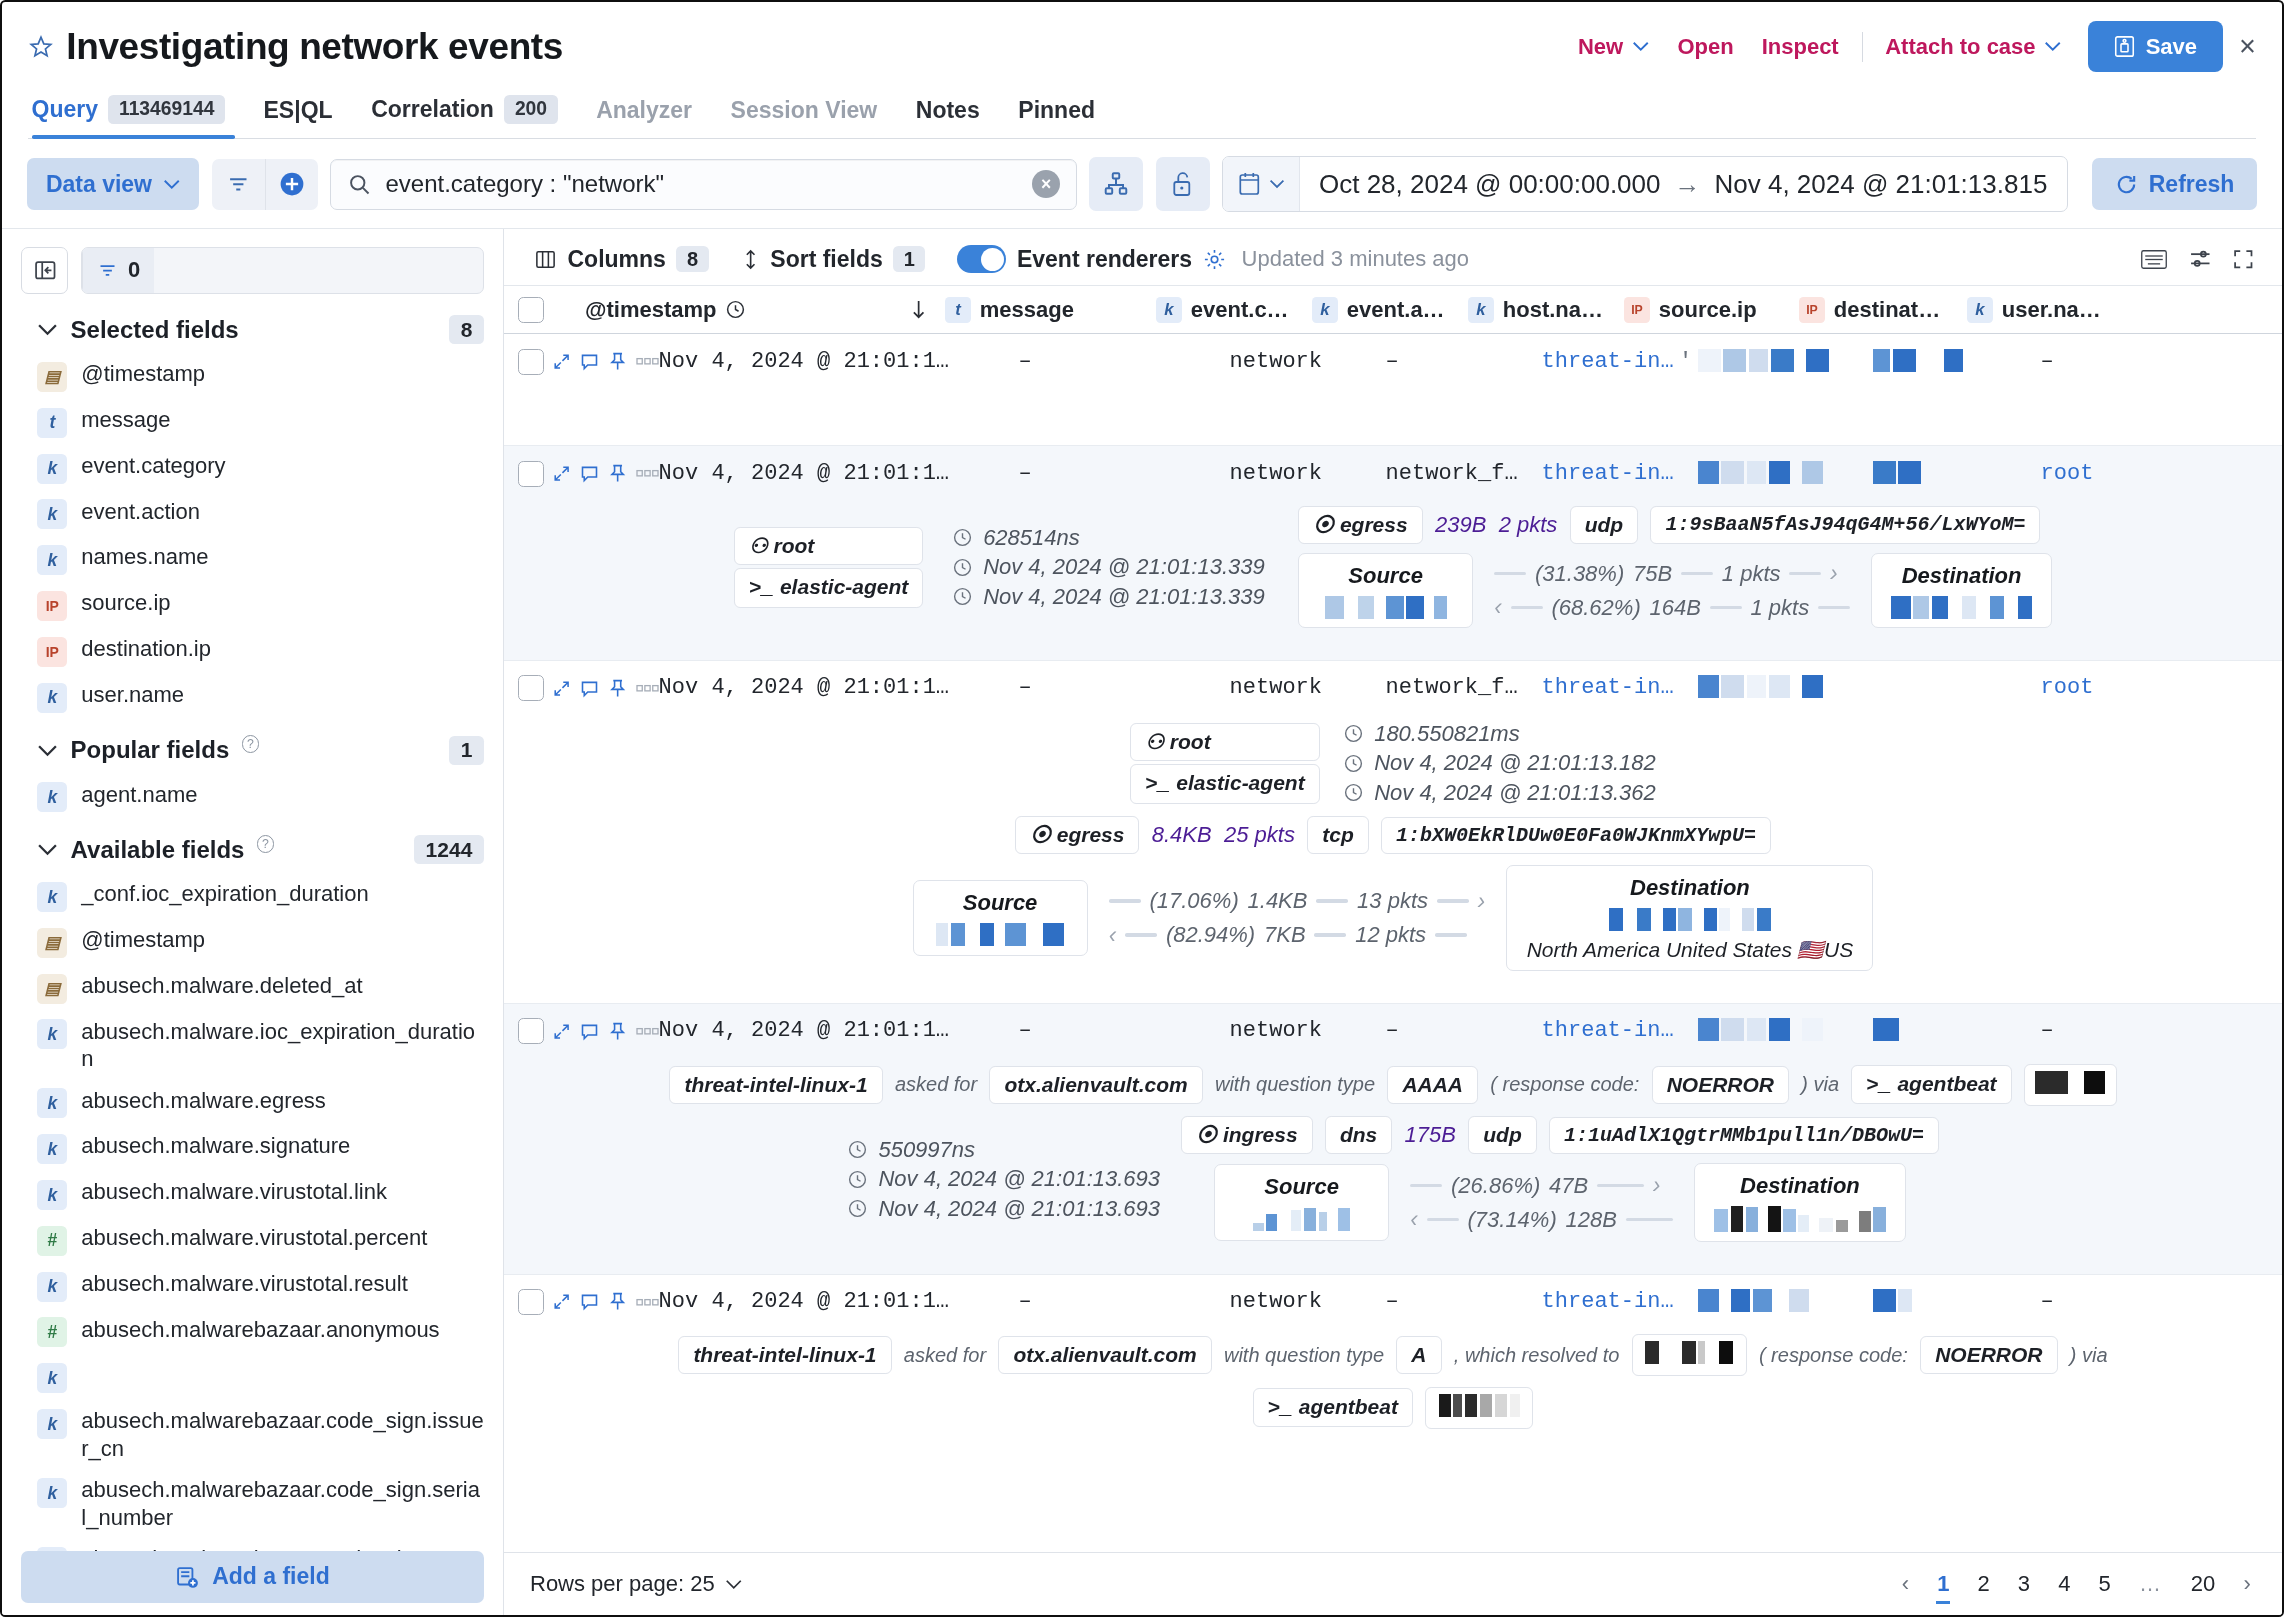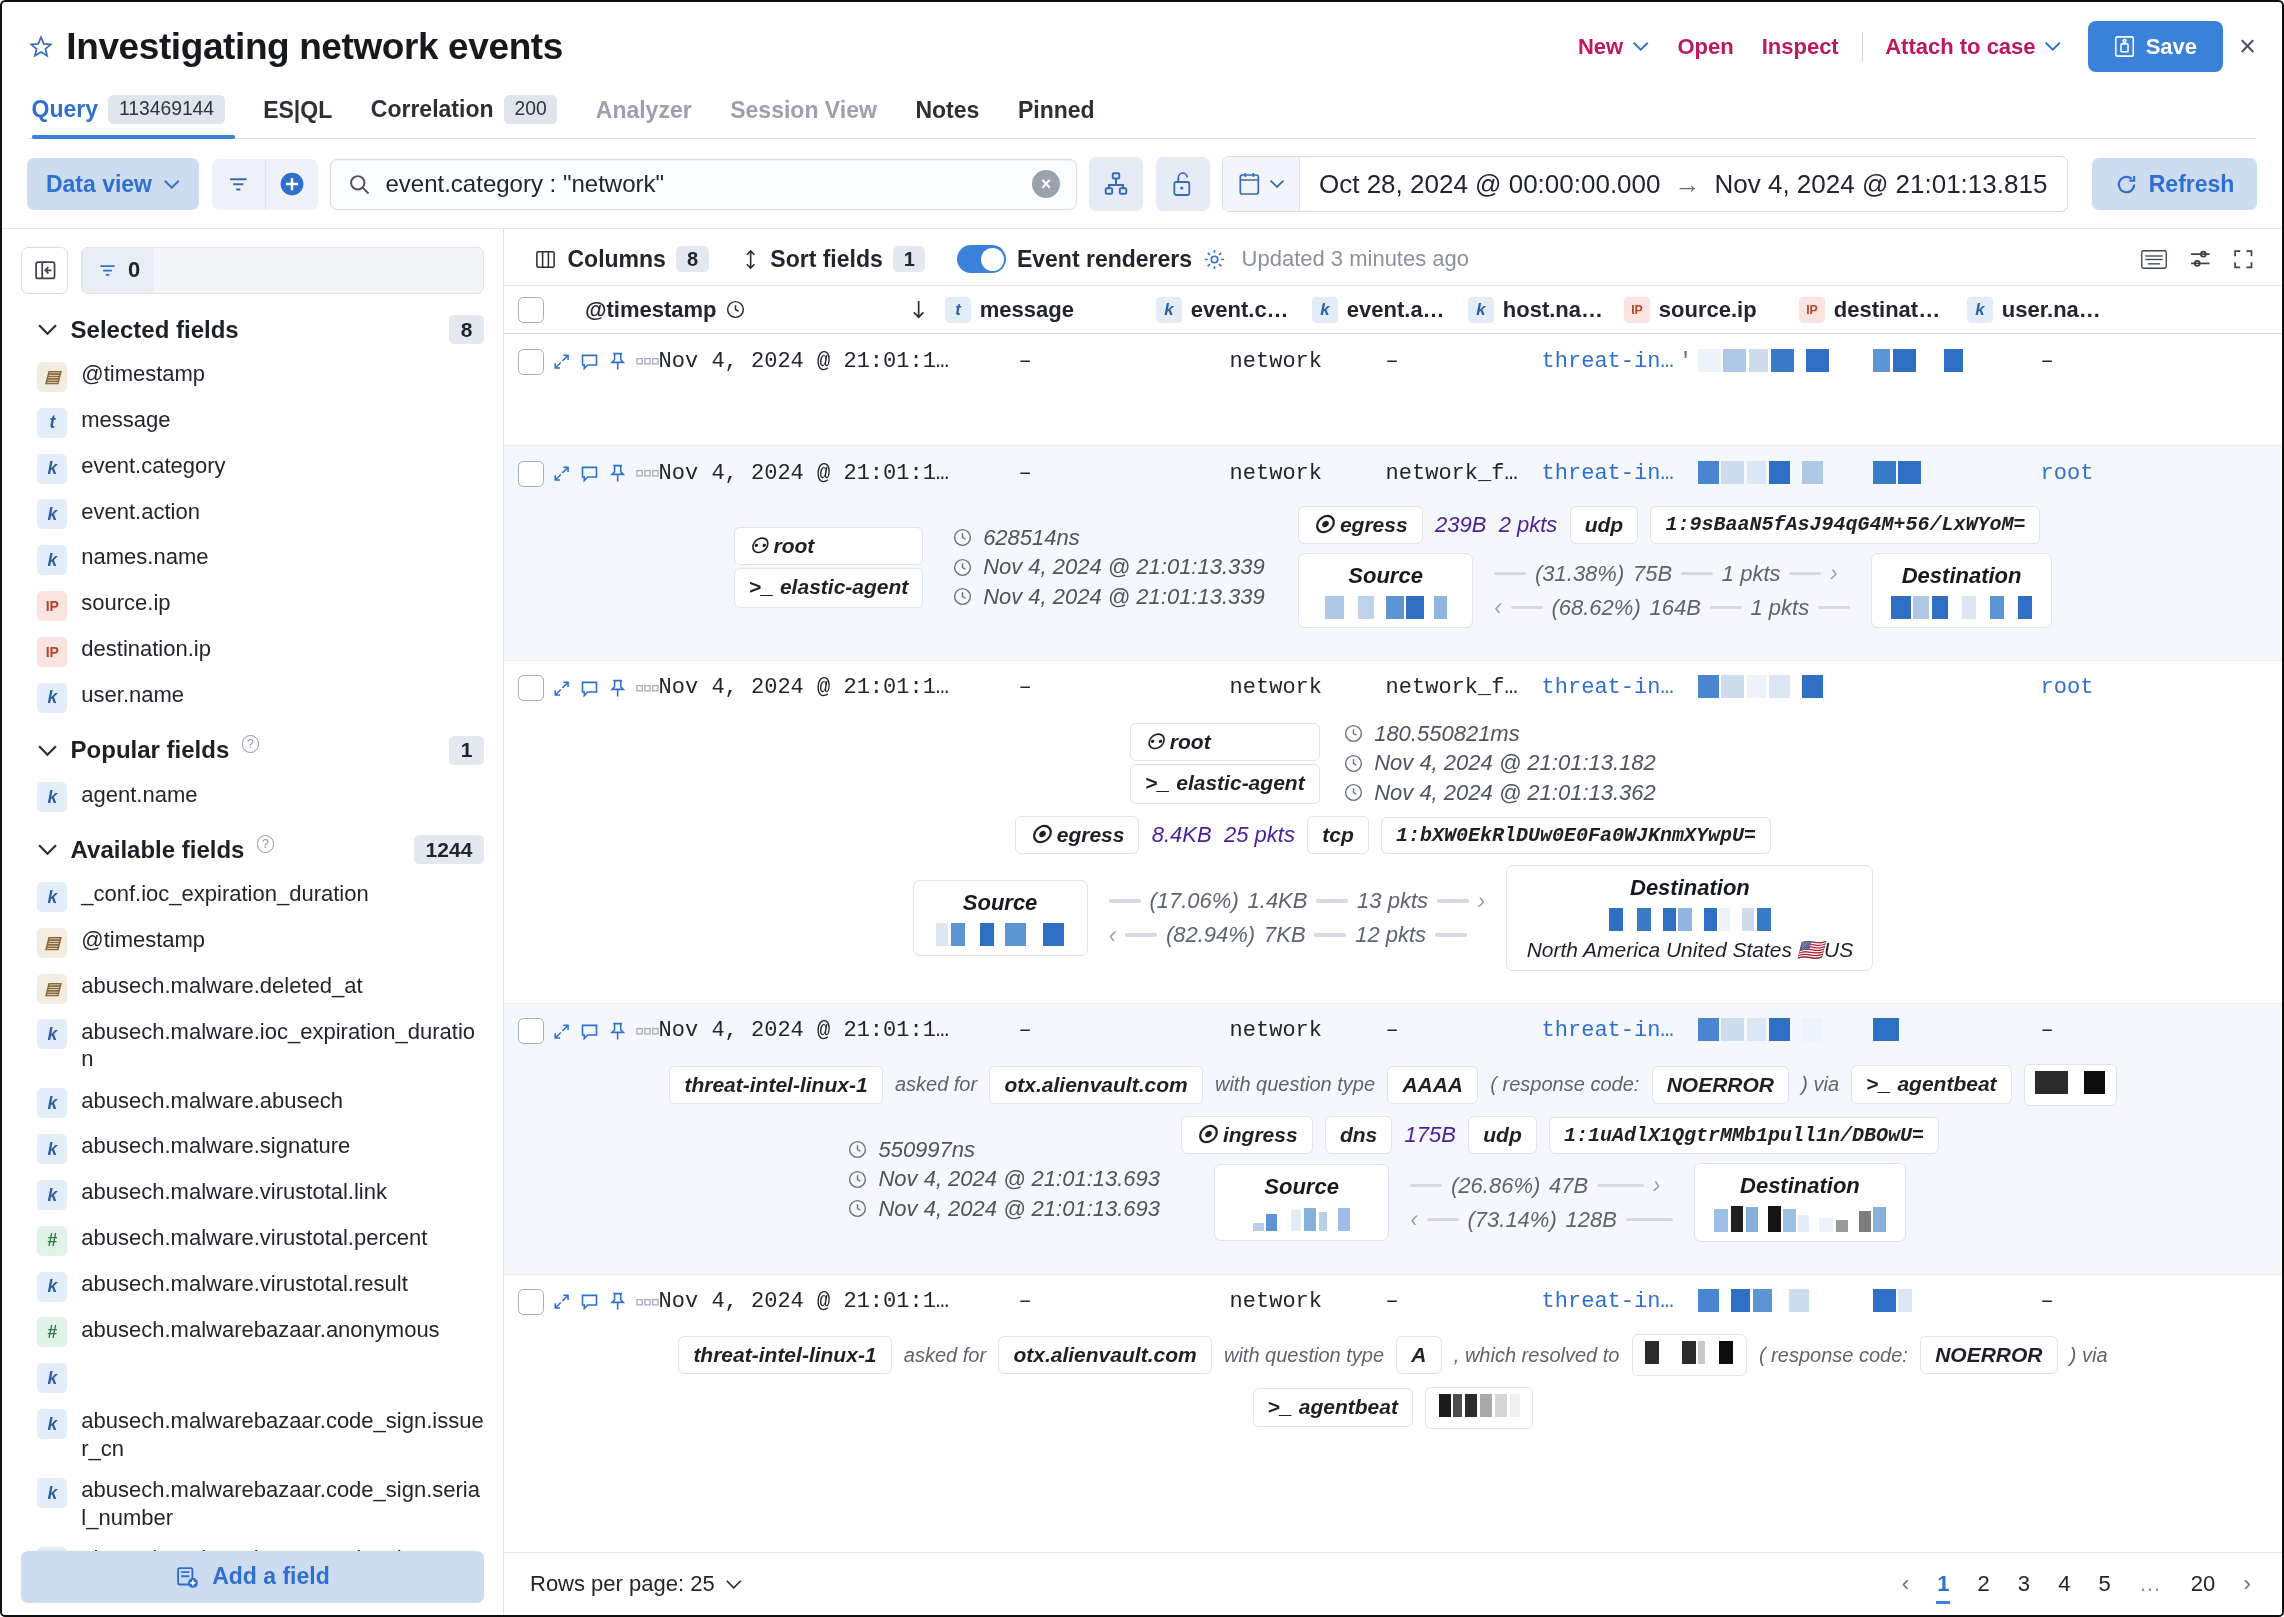--- a/index.html
+++ b/index.html
@@ -75,21 +75,21 @@
     white-space: nowrap;
   }
   .tab:first-child { padding-left: 3.5px; }
   .tab.active { color: #2f6fd0; }
   .tab.active::after {
     content: ''; position: absolute; left: 3.5px; right: 8.8px; bottom: -0.9px;
     height: 3.5px; background: #3a82d9; border-radius: 1.8px;
   }
   .tab.muted { color: #9aa1ac; }
   .tab-badge {
-    background: #dfe4ed; color: #30353d; font-size: 19.3px; font-weight: normal;
+    background: #dfe4ed; color: #30353d; font-size: 19.3px; font-weight: bold;
     border-radius: 5.3px; padding: 3.5px 10.5px;
   }
 
   
   .qbar {
     flex: 0 0 auto;
     display: flex; align-items: center; gap: 12.3px;
     padding: 17.5px 24.6px 16px 24.6px;
   }
   .dataview-btn {
@@ -643,21 +643,21 @@
           <div class="field-row">
               <span class="ftype date">▤</span>
               <span class="fname">abusech.malware.deleted_at</span>
             </div>
           <div class="field-row">
               <span class="ftype k">k</span>
               <span class="fname">abusech.malware.ioc_expiration_duration</span>
             </div>
           <div class="field-row">
               <span class="ftype k">k</span>
-              <span class="fname">abusech.malware.abusech</span>
+              <span class="fname">abusech.malware.egress</span>
             </div>
           <div class="field-row">
               <span class="ftype k">k</span>
               <span class="fname">abusech.malware.signature</span>
             </div>
           <div class="field-row">
               <span class="ftype k">k</span>
               <span class="fname">abusech.malware.virustotal.link</span>
             </div>
           <div class="field-row">

